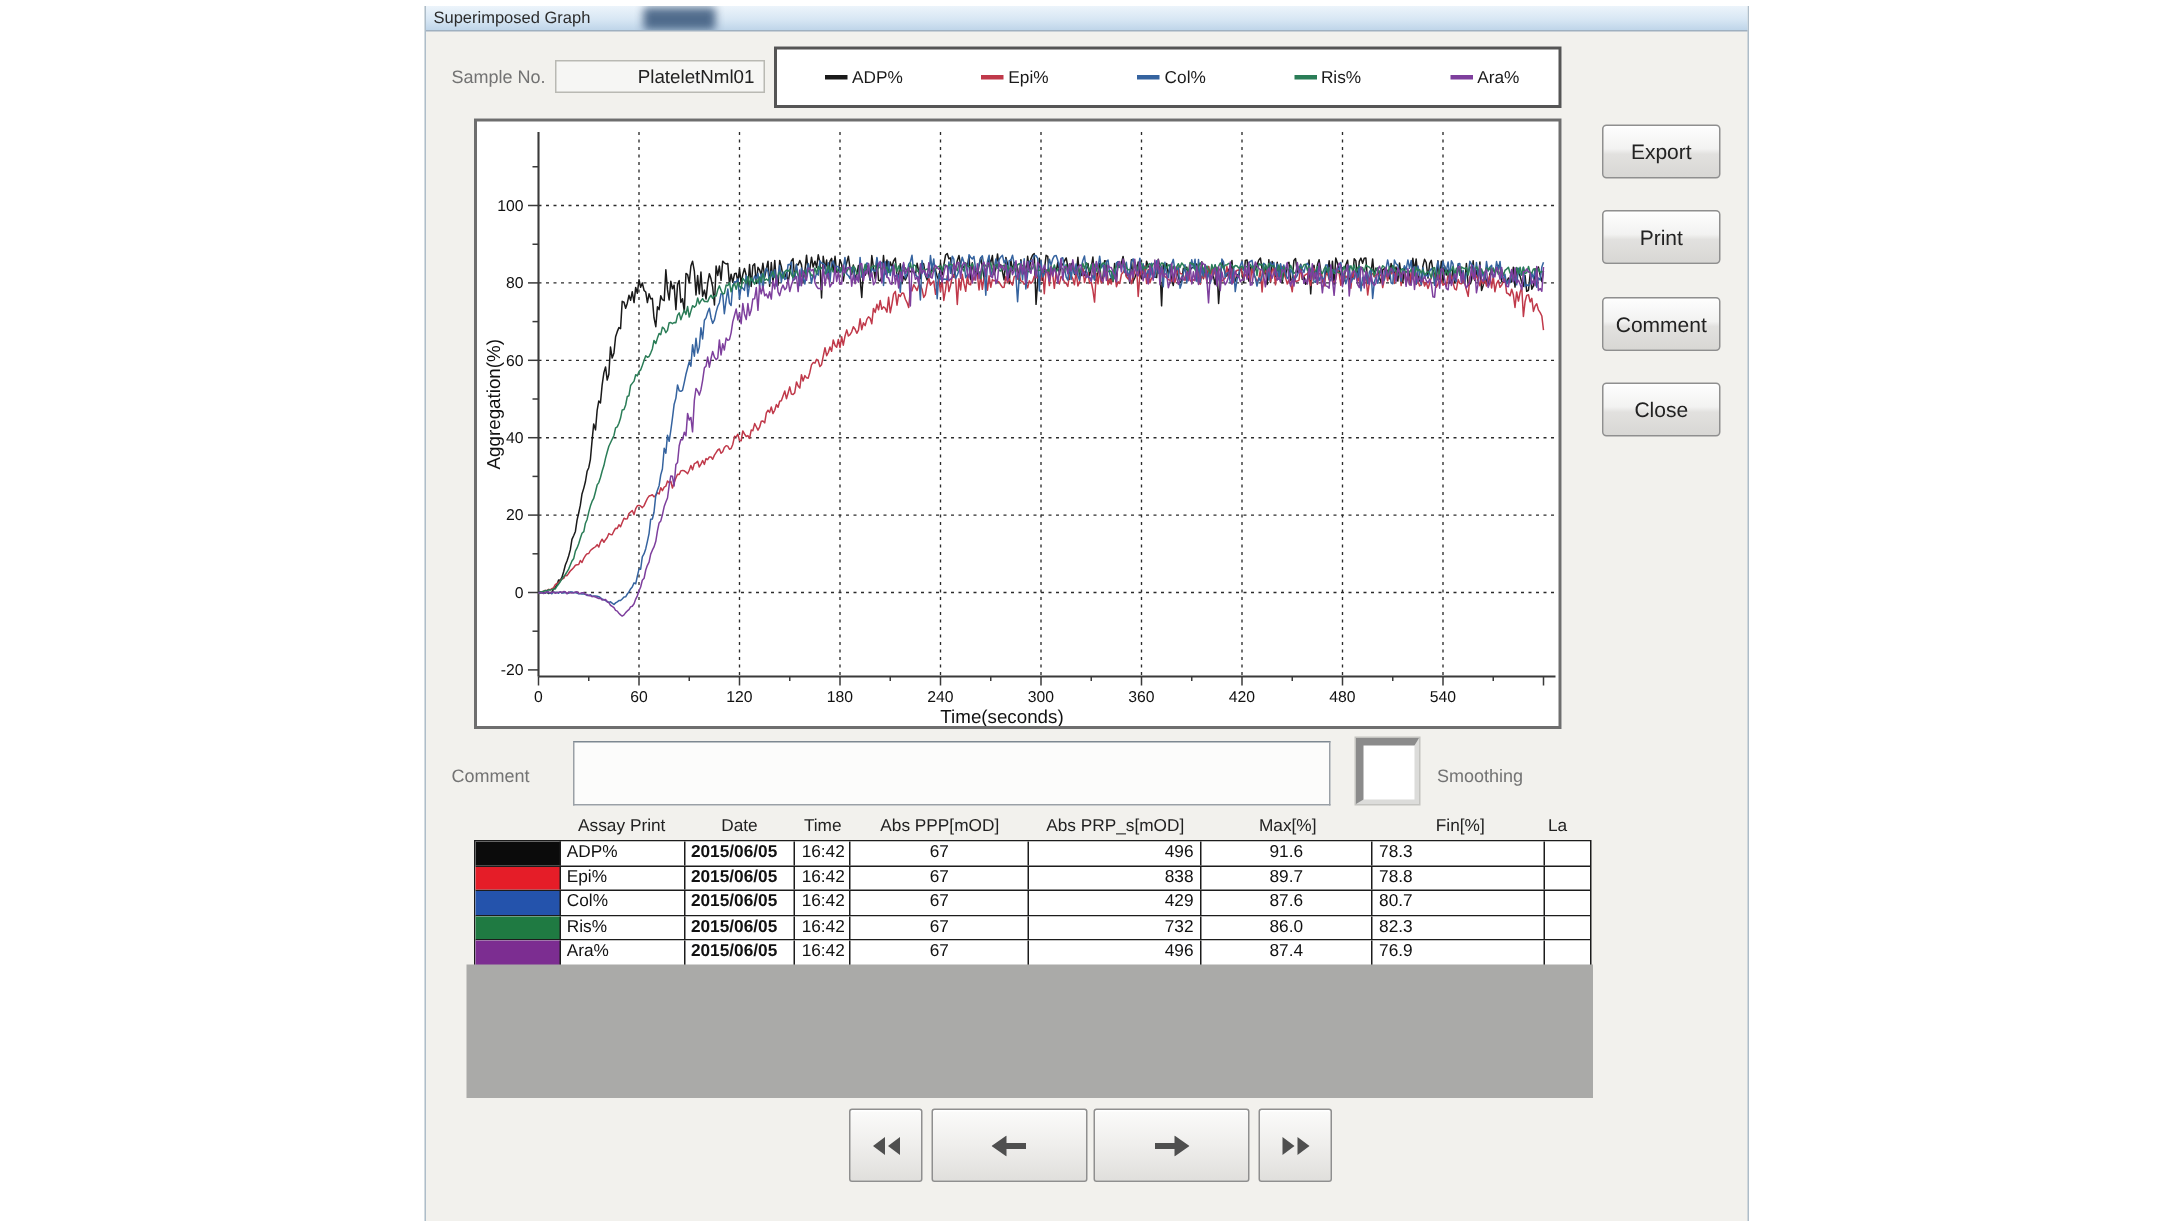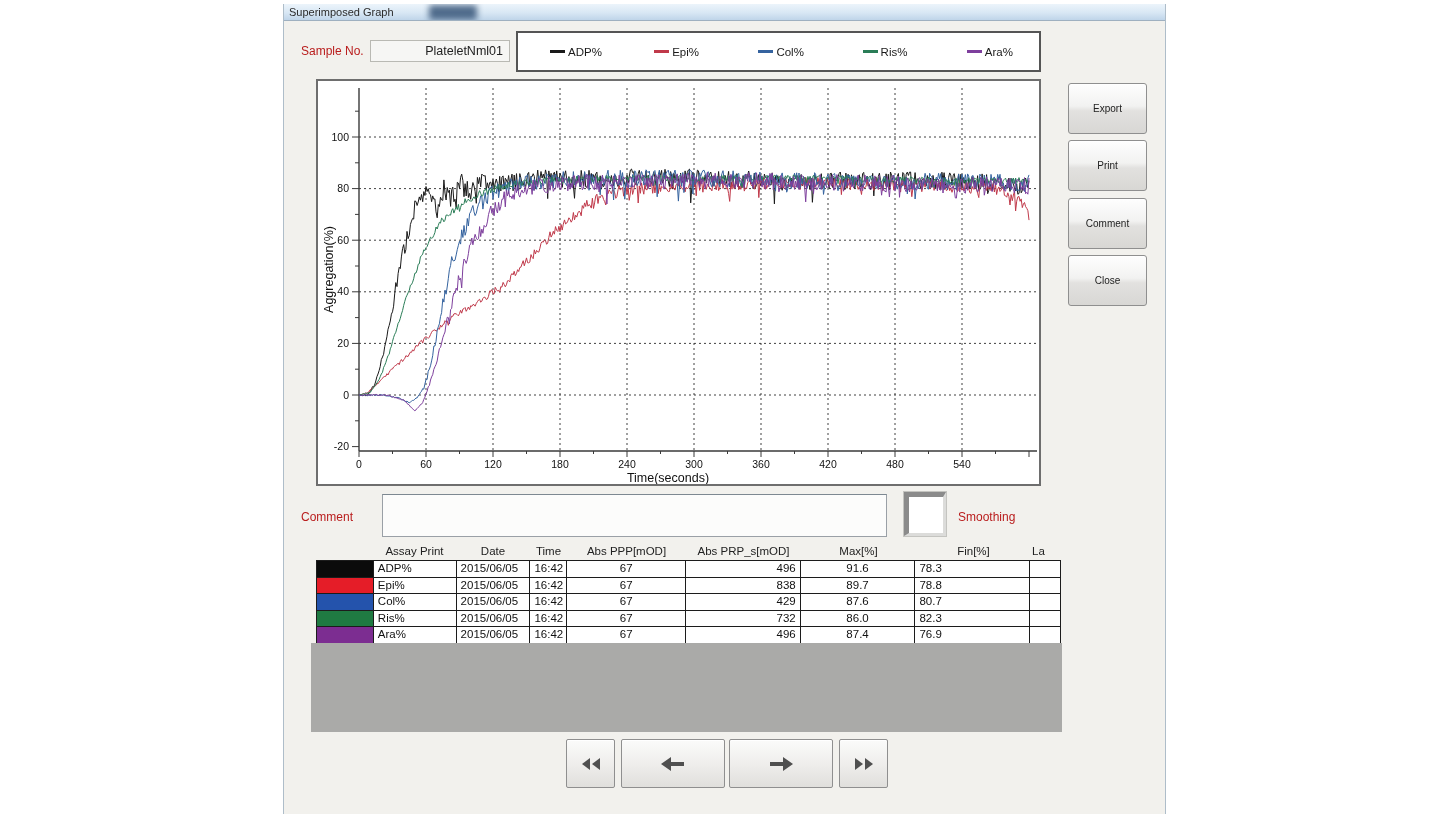--- a/index.html
+++ b/index.html
@@ -6,38 +6,38 @@
   html,body { width:1448px; height:814px; background:#ffffff; overflow:hidden;
               font-family:"Liberation Sans", sans-serif; }
   #window { position:absolute; left:283px; top:4px; width:883px; height:814px;
             background:#f2f1ed; border-left:1px solid #aebdc9; border-right:1px solid #aebdc9; }
   #titlebar { position:absolute; left:0; top:0; width:100%; height:17px;
               background:linear-gradient(180deg,#ecf4fb 0%,#d8e7f4 55%,#bfd5e9 100%);
               border-bottom:1px solid #9fb0c0; overflow:hidden; }
   #window-title { position:absolute; left:5px; top:2px; font-size:11px; color:#2b2b2b; }
   #titlebar-artifact { position:absolute; left:145px; top:1px; width:48px; height:15px;
               background:#2e4d72; filter:blur(3px); opacity:.8; border-radius:2px; }
-  .lbl { position:absolute; font-size:12px; color:#b91c1c; }
+  .lbl { position:absolute; font-size:12px; color:#737373; }
   
   #sample-field { position:absolute; left:86px; top:36px; width:140px; height:22px;
               background:#f6f6f4; border:1px solid #b9b9b3; font-size:12.5px; color:#222;
               text-align:right; line-height:20px; padding-right:6px; }
   
   #legend-box { position:absolute; left:232px; top:27px; width:525px; height:41px;
               background:#fff; border:2px solid #555; display:flex; align-items:center; }
   .legend-entry { flex:1; display:flex; align-items:center; justify-content:flex-start;
               padding-left:32px; }
   .legend-dash { width:15px; height:3px; margin-right:3px; }
   .legend-text { font-size:11.5px; color:#1a1a1a; }
   
   #graph-panel { position:absolute; left:32px; top:75px; width:725px; height:407px;
               background:#fff; border:2px solid #6e6e6e; }
   
-  .side-btn { position:absolute; left:784px; width:79px; height:51px;
-              border:1px solid #8f8f8f; border-radius:3px; font-size:10px; color:#222;
+  .side-btn { position:absolute; left:784px; width:79px; height:36px;
+              border:1px solid #8f8f8f; border-radius:3px; font-size:14px; color:#222;
               background:linear-gradient(180deg,#fefefe 0%,#f2f2f1 45%,#e2e1df 55%,#d8d7d4 100%);
               box-shadow:inset 0 1px 0 #fff; font-family:"Liberation Sans",sans-serif;text-align:center; }
   
   #comment-input { position:absolute; left:98px; top:490px; width:505px; height:43px;
               background:#fcfcfb; border:1px solid #9aa0a6; border-top-color:#7d8891;
               font-size:12px; padding:3px 6px; font-family:"Liberation Sans",sans-serif; }
   #smoothing-checkbox { position:absolute; left:620px; top:488px; width:42px; height:44px;
               background:#fff; border-top:5px solid #8b8b8b; border-left:5px solid #8b8b8b;
               border-right:3px solid #dcdcda; border-bottom:3px solid #dcdcda;
               outline:1px solid #c4c4c0; cursor:pointer; }
@@ -45,21 +45,21 @@
   #table-area { position:absolute; left:32px; top:540px; width:746px; height:100px; }
   .hcell { position:absolute; top:0; height:15px; font-size:11.5px; color:#222;
               text-align:center; line-height:14px; overflow:hidden; white-space:nowrap; }
   #table-rows { position:absolute; left:0; top:16px; width:745px; border:1px solid #1c1c1c; }
   .trow { display:flex; height:16.6px; border-bottom:1px solid #1c1c1c; background:#fff; }
   .trow:last-child { border-bottom:none; }
   .tcell { height:100%; border-right:1px solid #1c1c1c; font-size:11.5px; color:#111;
               line-height:15px; padding:0 4px; overflow:hidden; white-space:nowrap; }
   .tcell.last { border-right:none; }
   .sw  { width:57px; padding:0; border-right:1px solid #1c1c1c; }
-  .w-assay { width:83px; } .w-date { width:74px; } .w-time { width:37px; }
+  .w-assay { width:83px; } .w-date { width:74px;font-weight:bold; } .w-time { width:37px; }
   .w-ppp { width:119px; text-align:center; } .w-prp { width:115px; text-align:right; }
   .w-max { width:115px; text-align:center; } .w-fin { width:115px; text-align:left; }
   .w-la { width:30px; }
   #table-empty { position:absolute; left:27px; top:639px; width:751px; height:89px;
               background:#aaaaa8; }
   
   .nav-btn { position:absolute; top:735px; height:49px; border:1px solid #8f8f8f;
               border-radius:2px;
               background:linear-gradient(180deg,#fbfbfa 0%,#efeeec 50%,#e0dfdc 100%);
               box-shadow:inset 0 1px 0 #fff; display:flex; align-items:center; justify-content:center;

